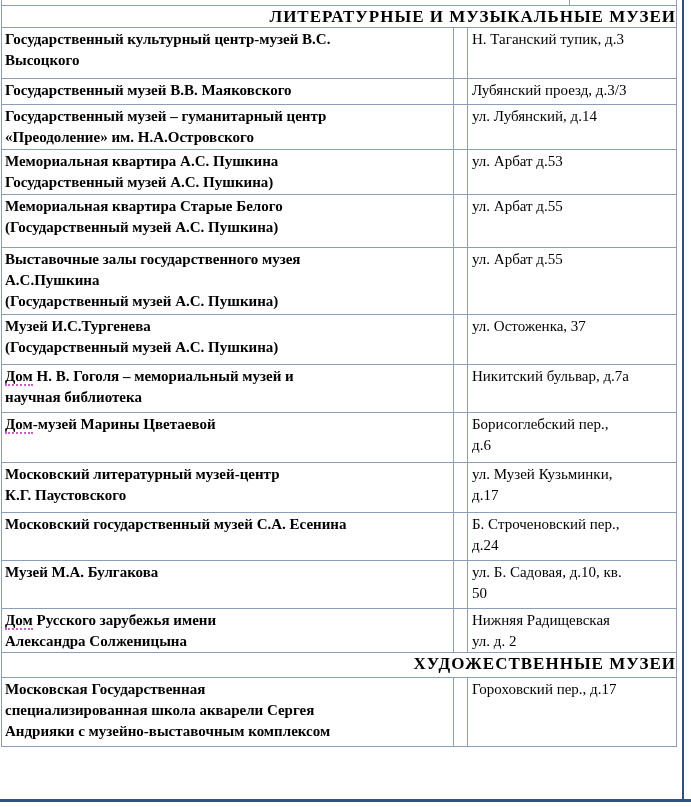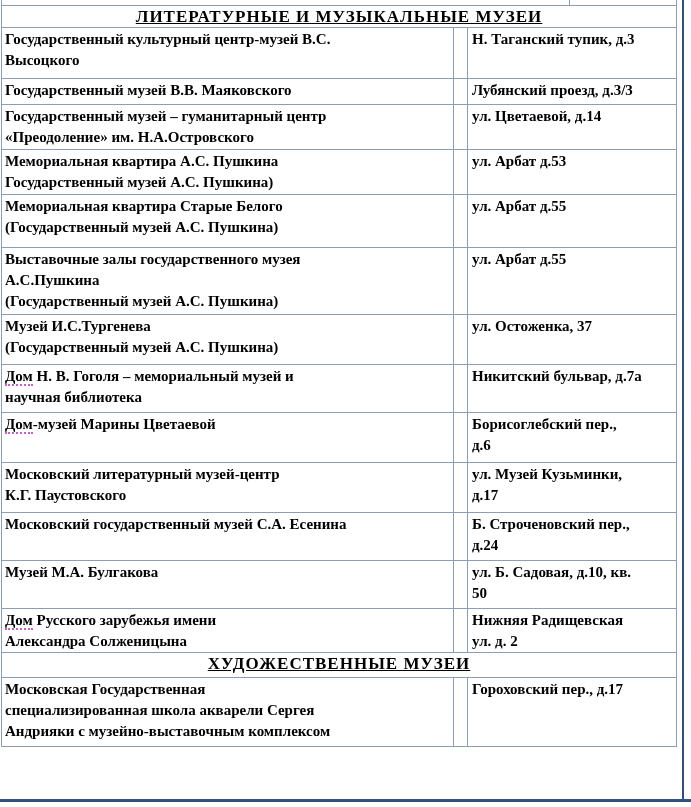--- a/index.html
+++ b/index.html
@@ -33,28 +33,27 @@
     border:1px solid #8b9db7;
     vertical-align:top;
     white-space:pre-line;
     font-size:15px;
     line-height:21px;
     overflow:hidden;
     box-sizing:border-box;
   }
   td.name{font-weight:bold;padding:1px 2px 0 3px;}
   td.gap{padding:0;}
-  td.addr{font-weight:bold;padding:1px 2px 0 4px;}
+  td.addr{font-weight:normal;padding:1px 2px 0 4px;}
   td.sect{
     font-weight:bold;
-    text-align:center;
+    text-align:right;
     padding:0;
     letter-spacing:1px;
     font-size:17px;
-    text-decoration:underline;
   }
   .spell{border-bottom:2px dotted #c95fc9;}
   .outer-right{
     position:absolute;top:0;left:682px;width:2px;height:802px;background:#31517c;
   }
   .outer-bottom{
     position:absolute;top:799px;left:0;width:691px;height:3px;background:#31517c;
   }
 </style>
 </head>
@@ -85,21 +84,21 @@
       </tr>
       <tr style="height:26px">
         <td class="name">Государственный музей В.В. Маяковского</td>
         <td class="gap"></td>
         <td class="addr">Лубянский проезд, д.3/3</td>
       </tr>
       <tr style="height:45px">
         <td class="name">Государственный музей – гуманитарный центр
 «Преодоление» им. Н.А.Островского</td>
         <td class="gap"></td>
-        <td class="addr">ул. Цветаевой, д.14</td>
+        <td class="addr">ул. Лубянский, д.14</td>
       </tr>
       <tr style="height:45px">
         <td class="name">Мемориальная квартира А.С. Пушкина
 Государственный музей А.С. Пушкина)</td>
         <td class="gap"></td>
         <td class="addr">ул. Арбат д.53</td>
       </tr>
       <tr style="height:53px">
         <td class="name">Мемориальная квартира Старые Белого
 (Государственный музей А.С. Пушкина)</td>

